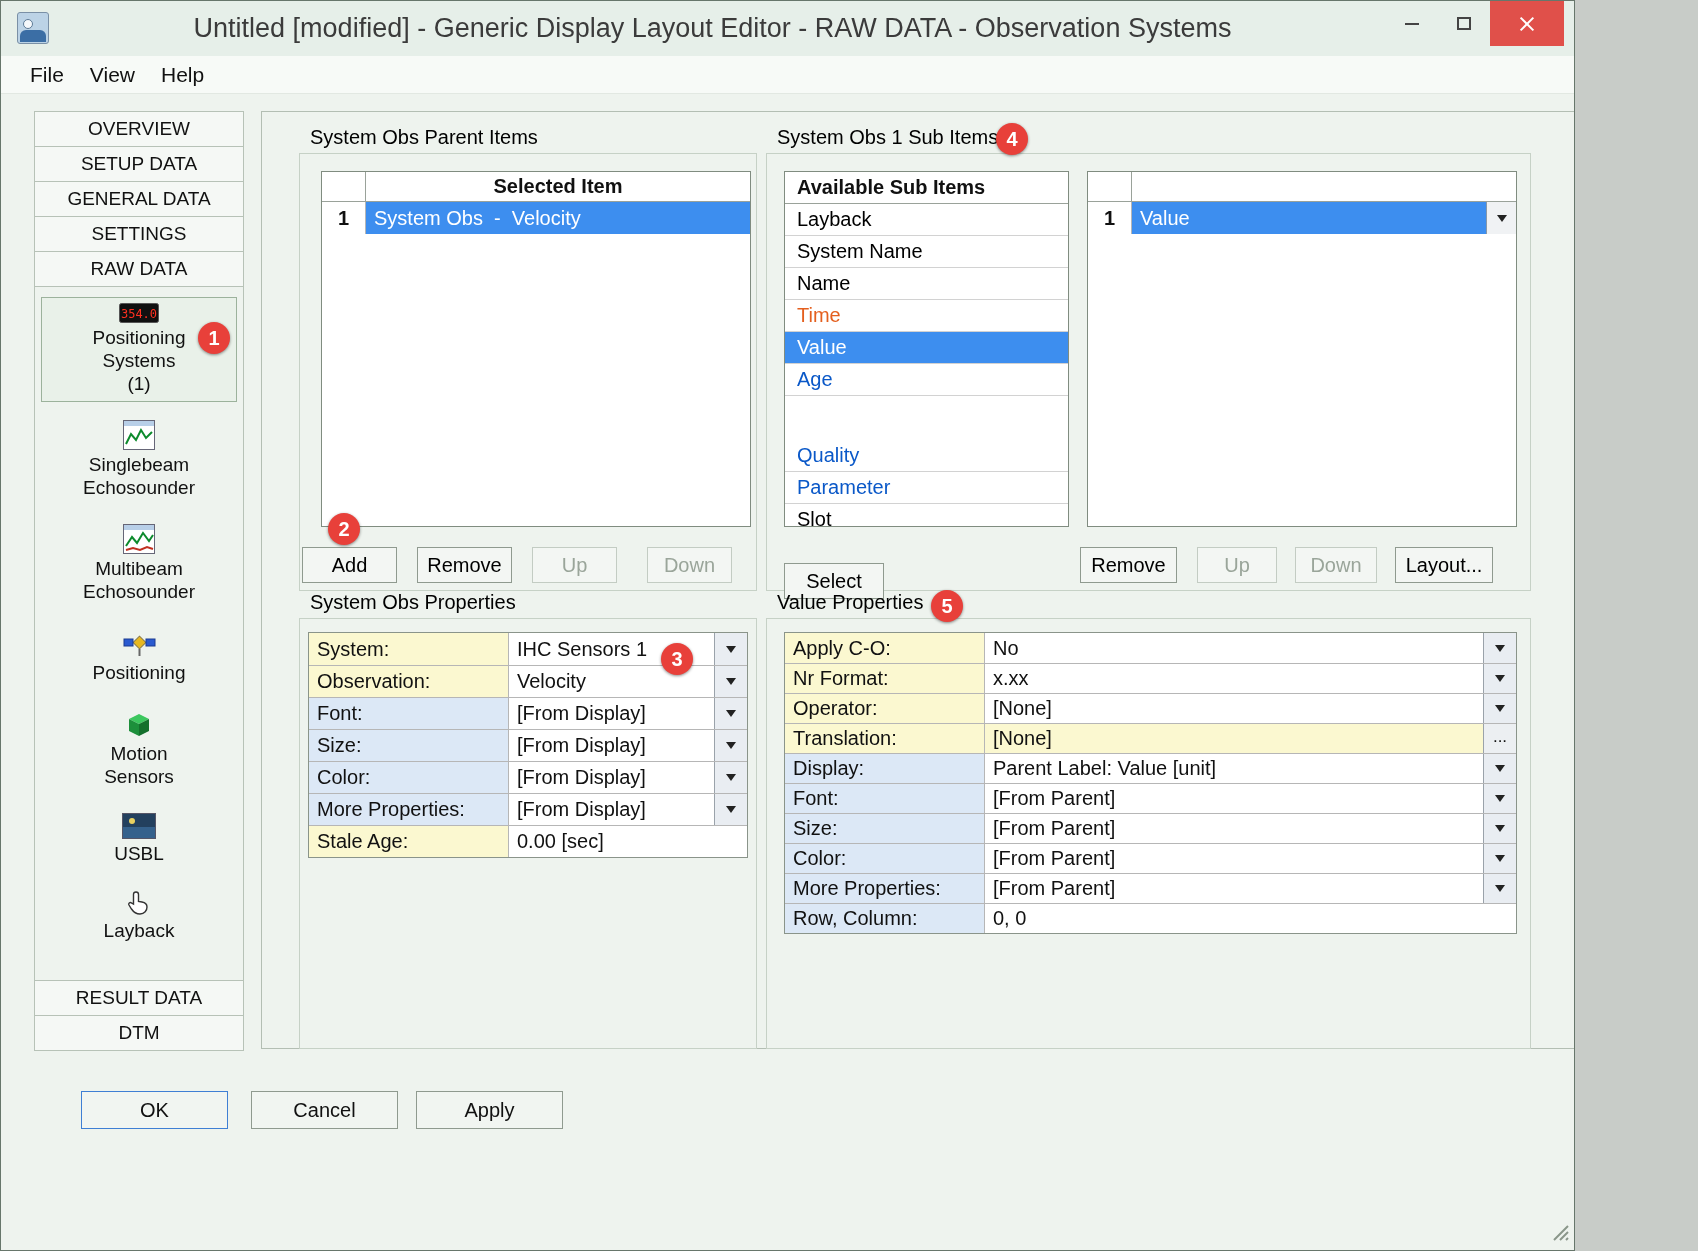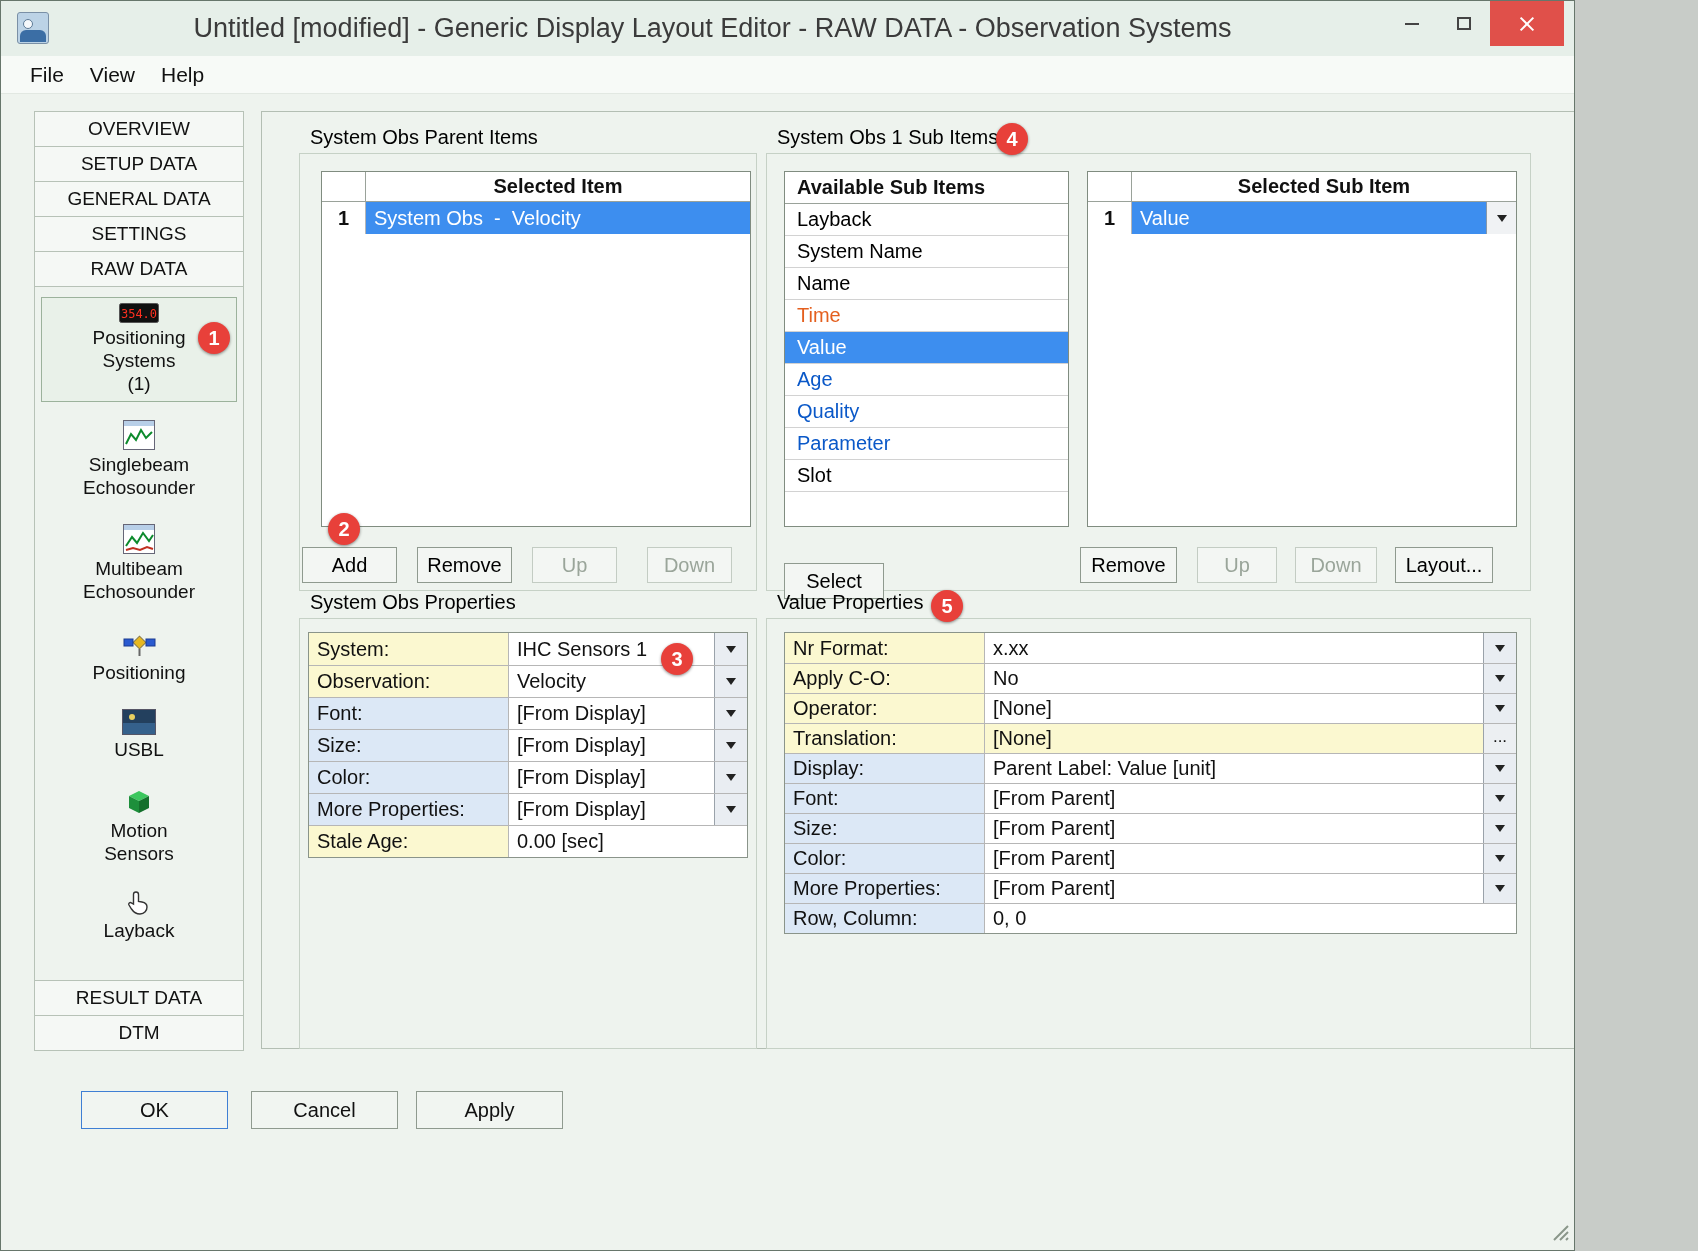--- a/index.html
+++ b/index.html
@@ -213,39 +213,39 @@
               <rect x="2" y="11" width="9" height="7" fill="#2a5ad0" stroke="#1a3a90"></rect>
               <rect x="24" y="11" width="9" height="7" fill="#2a5ad0" stroke="#1a3a90"></rect>
               <line x1="17.5" y1="21" x2="17.5" y2="28" stroke="#666" stroke-width="2"></line>
             </svg>
         </div>
         <div>Positioning</div>
       </div>
 
       <div class="side-item">
         <div class="side-icon">
+          <svg width="30" height="30">
+              <polygon points="5,10 15,5 25,10 15,15" fill="#3cc75e"></polygon>
+              <polygon points="5,10 15,15 15,27 5,22" fill="#1d8f3b"></polygon>
+              <polygon points="25,10 15,15 15,27 25,22" fill="#14702c"></polygon>
+            </svg>
+        </div>
+        <div>Motion</div>
+        <div>Sensors</div>
+      </div>
+
+      <div class="side-item">
+        <div class="side-icon">
           <svg width="34" height="26">
               <rect x="0.5" y="0.5" width="33" height="25" fill="#23405e" stroke="#556"></rect>
               <rect x="1" y="14" width="32" height="11" fill="#35618c"></rect>
               <circle cx="10" cy="8" r="3" fill="#e8d060"></circle>
             </svg>
         </div>
         <div>USBL</div>
-      </div>
-
-      <div class="side-item">
-        <div class="side-icon">
-          <svg width="30" height="30">
-              <polygon points="5,10 15,5 25,10 15,15" fill="#3cc75e"></polygon>
-              <polygon points="5,10 15,15 15,27 5,22" fill="#1d8f3b"></polygon>
-              <polygon points="25,10 15,15 15,27 25,22" fill="#14702c"></polygon>
-            </svg>
-        </div>
-        <div>Motion</div>
-        <div>Sensors</div>
       </div>
 
       <div class="side-item">
         <div class="side-icon">
           <svg width="22" height="26" viewBox="0 0 22 26">
               <path d="M8 2 c1.5 0 2.5 1 2.5 2.5 l0 7 3.5 0.5 c3 0.5 5 2 5 5 0 3.5 -2.5 7 -7 7 -4 0 -6.5 -2 -8.5 -5 l-2.5 -4 c-0.8 -1.4 0.8 -3 2.3 -2.2 l2.2 1.2 0 -9.5 C5.5 3 6.5 2 8 2 Z" fill="#fff" stroke="#333" stroke-width="1.4"></path>
             </svg>
         </div>
         <div>Layback</div>
       </div>
@@ -320,55 +320,54 @@
     <div class="glabel">System Obs 1 Sub Items</div>
 
     <div class="listbox" id="availList">
       <div class="avail-h">Available Sub Items</div>
       <div class="avail-item" style="color: rgb(0, 0, 0);">Layback</div>
       <div class="avail-item" style="color: rgb(0, 0, 0);">System Name</div>
       <div class="avail-item" style="color: rgb(0, 0, 0);">Name</div>
       <div class="avail-item" style="color: rgb(228, 95, 30);">Time</div>
       <div class="avail-item sel" style="color: rgb(255, 255, 255);">Value</div>
       <div class="avail-item" style="color: rgb(10, 88, 200);">Age</div>
-      <div class="avail-item" style="color: rgb(10, 88, 200);">Quality</div>
+      <div class="avail-item" style="color: rgb(10, 88, 200); margin-top: 44px;">Quality</div>
       <div class="avail-item" style="color: rgb(10, 88, 200);">Parameter</div>
       <div class="avail-item" style="color: rgb(0, 0, 0);">Slot</div>
     </div>
 
     <div class="listbox" id="selList">
       <div class="th-row">
         <div class="num-h"></div>
-        <div class="val-h">Selected Sub Item</div>
       </div>
       <div class="t-row">
         <div class="num-c">1</div>
         <div class="val-c sel">Value</div>
         <div class="selrow-arrow"></div>
       </div>
     </div>
 
     <div class="btn" id="btnSelect">Select</div>
     <div class="btn" id="btnRemove2">Remove</div>
     <div class="btn disabled" id="btnUp2">Up</div>
     <div class="btn disabled" id="btnDown2">Down</div>
     <div class="btn" id="btnLayout">Layout...</div>
   </div>
 
   <div class="gbox" id="gD">
     <div class="glabel">Value Properties</div>
     <div class="ptable" id="tblB">
       <div class="prow">
+        <div class="pl ly">Apply C-O:</div>
+        <div class="pv">No</div>
+        <div class="cbo"></div>
+      </div>
+      <div class="prow">
         <div class="pl ly">Nr Format:</div>
         <div class="pv">x.xx</div>
-        <div class="cbo"></div>
-      </div>
-      <div class="prow">
-        <div class="pl ly">Apply C-O:</div>
-        <div class="pv">No</div>
         <div class="cbo"></div>
       </div>
       <div class="prow">
         <div class="pl ly">Operator:</div>
         <div class="pv">[None]</div>
         <div class="cbo"></div>
       </div>
       <div class="prow">
         <div class="pl ly">Translation:</div>
         <div class="pv vy">[None]</div>

